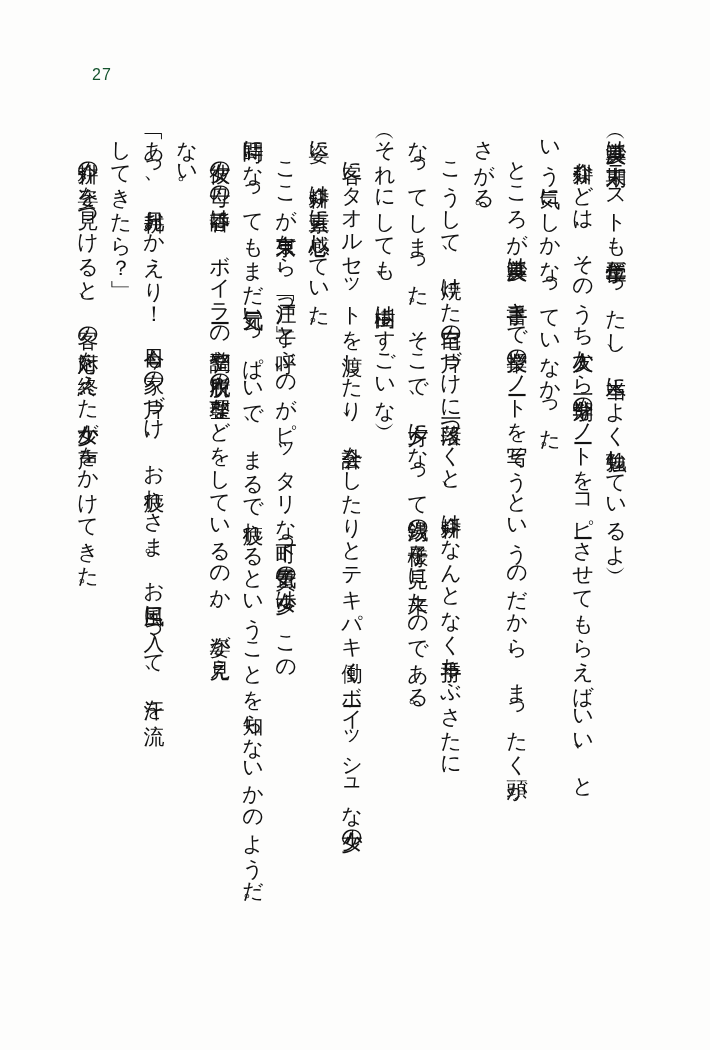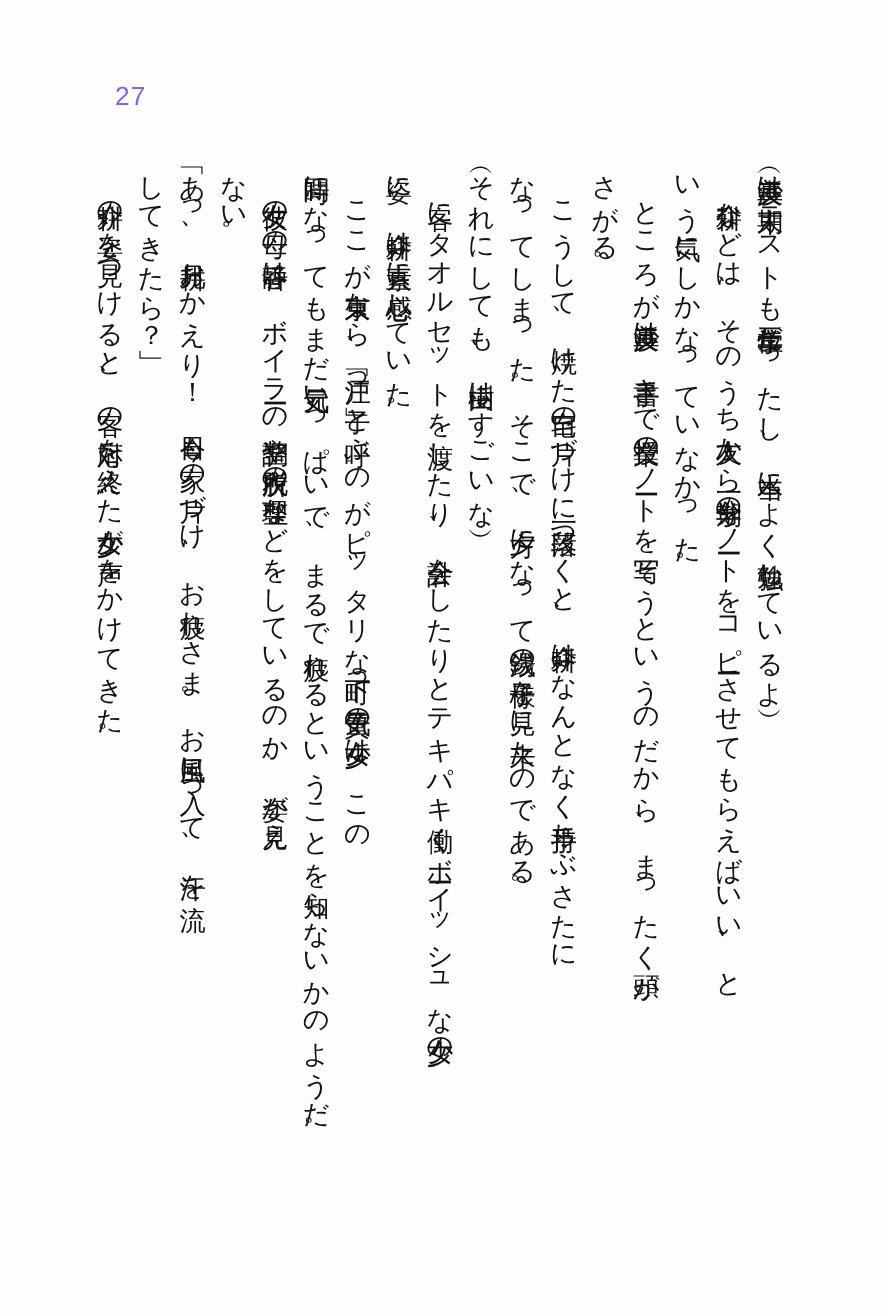--- a/index.html
+++ b/index.html
@@ -16,23 +16,23 @@
   }
   .scan-page {
     position: absolute;
     inset: 0;
     background: #fdfdfc;
   }
   .page-number {
     position: absolute;
     top: 66px;
     left: 92px;
-    font-size: 21px;
+    font-size: 16px;
     letter-spacing: 1px;
-    color: #8b5cf6;
+    color: #14532d;
     font-family: "Liberation Sans", "DejaVu Sans", sans-serif;
   }
   .vtext {
     position: absolute;
     top: 126px;
     right: 78px;
     height: 830px;
     writing-mode: vertical-rl;
     text-orientation: mixed;
     font-size: 21px;

